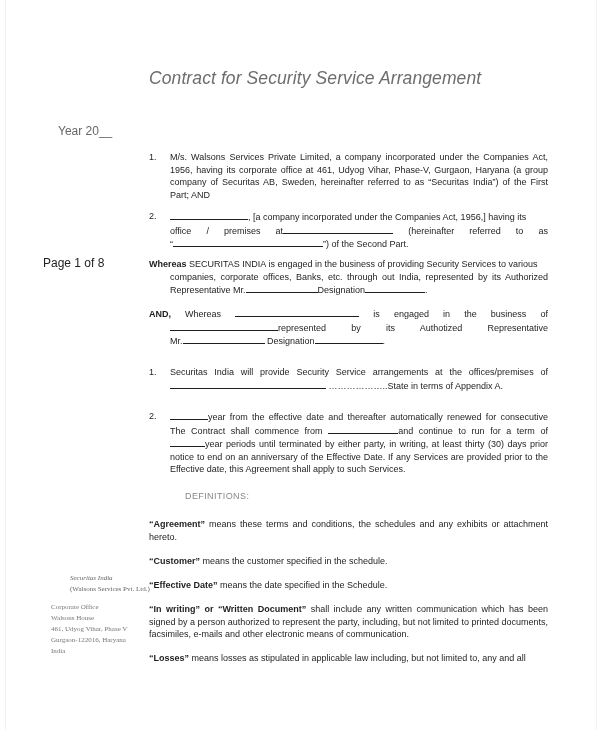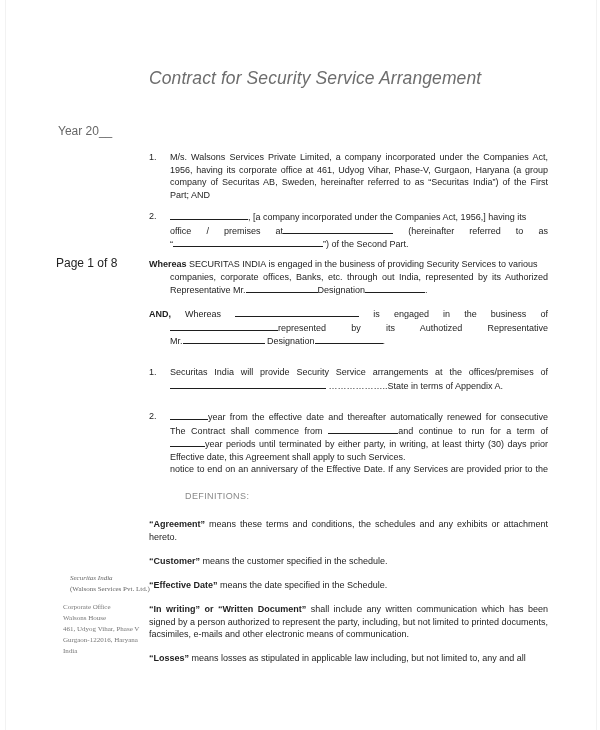--- a/index.html
+++ b/index.html
@@ -4,26 +4,26 @@
 <style>
   html, body { margin: 0; padding: 0; background: #ffffff; }
   body { width: 600px; height: 730px; overflow: hidden; position: relative;
          font-family: "Liberation Sans", sans-serif; color: #1a1a1a; }
   .page { position: absolute; left: 5px; top: 0; width: 590px; height: 730px;
           border-left: 1px solid #f2f2f2; border-right: 1px solid #f2f2f2; background: #fff; }
   .title { position: absolute; left: 143px; top: 68px; font-size: 17.5px; font-weight: normal;
            font-style: italic; color: #6d6d6d; letter-spacing: 0.1px; white-space: nowrap; }
   .side { position: absolute; font-size: 12px; color: #666; }
   .year { left: 52px; top: 124px; }
-  .pageno { left: 50px; top: 256px; color: #222; }
+  .pageno { left: 37px; top: 256px; color: #222; }
   .addr1 { left: 45px; top: 573px; font-family: "Liberation Serif", serif; font-size: 7px;
            color: #666; line-height: 11px; margin-left: 19px; }
   .addr1 .it { font-style: italic; }
   .addr2 { left: 45px; top: 602px; font-family: "Liberation Serif", serif; font-size: 7px;
-           color: #777; line-height: 11px; margin-left: 12px; }
+           color: #777; line-height: 11px; }
   .block { position: absolute; left: 143px; width: 399px; font-size: 9px; line-height: 12.5px;
            text-align: justify; color: #1e1e1e; }
   .num { position: absolute; left: 0; top: 0; }
   .ind { padding-left: 21px; }
   b { font-weight: bold; }
   .blank { display: inline-block; border-bottom: 1px solid #1e1e1e; height: 9px; vertical-align: baseline; }
   .defhead { position: absolute; left: 143px; top: 491px; font-size: 9px; color: #888; letter-spacing: 0.4px; padding-left: 36px; }
   .line { display: block; }
   .just { text-align: justify; text-align-last: justify; }
 </style>
@@ -83,22 +83,22 @@
       <span class="line"><span class="blank" style="width:156px;"></span><span> ………………..State in terms of Appendix A.</span></span>
     </div>
   </div>
 
   <div class="block" style="top:410px;">
     <span class="num">2.</span>
     <div class="ind">
       <span class="line just"><span class="blank" style="width:38px;"></span><span>year from the effective date and thereafter automatically renewed for consecutive</span></span>
       <span class="line just"><span>The Contract shall commence from</span> <span><span class="blank" style="width:70px;"></span><span>and continue to run for a term of</span></span></span>
       <span class="line just"><span class="blank" style="width:35px;"></span><span>year periods until terminated by either party, in writing, at least thirty (30) days prior</span></span>
+      <span class="line just">notice to end on an anniversary of the Effective Date. If any Services are provided prior to the</span>
       <span class="line">Effective date, this Agreement shall apply to such Services.</span>
-      <span class="line just">notice to end on an anniversary of the Effective Date. If any Services are provided prior to the</span>
     </div>
   </div>
 
   <div class="defhead">DEFINITIONS:</div>
 
   <div class="block" style="top:518px;">
     <b>“Agreement”</b><span> means these terms and conditions, the schedules and any exhibits or attachment hereto.</span>
   </div>
   <div class="block" style="top:555px;">
     <b>“Customer”</b><span> means the customer specified in the schedule.</span>

